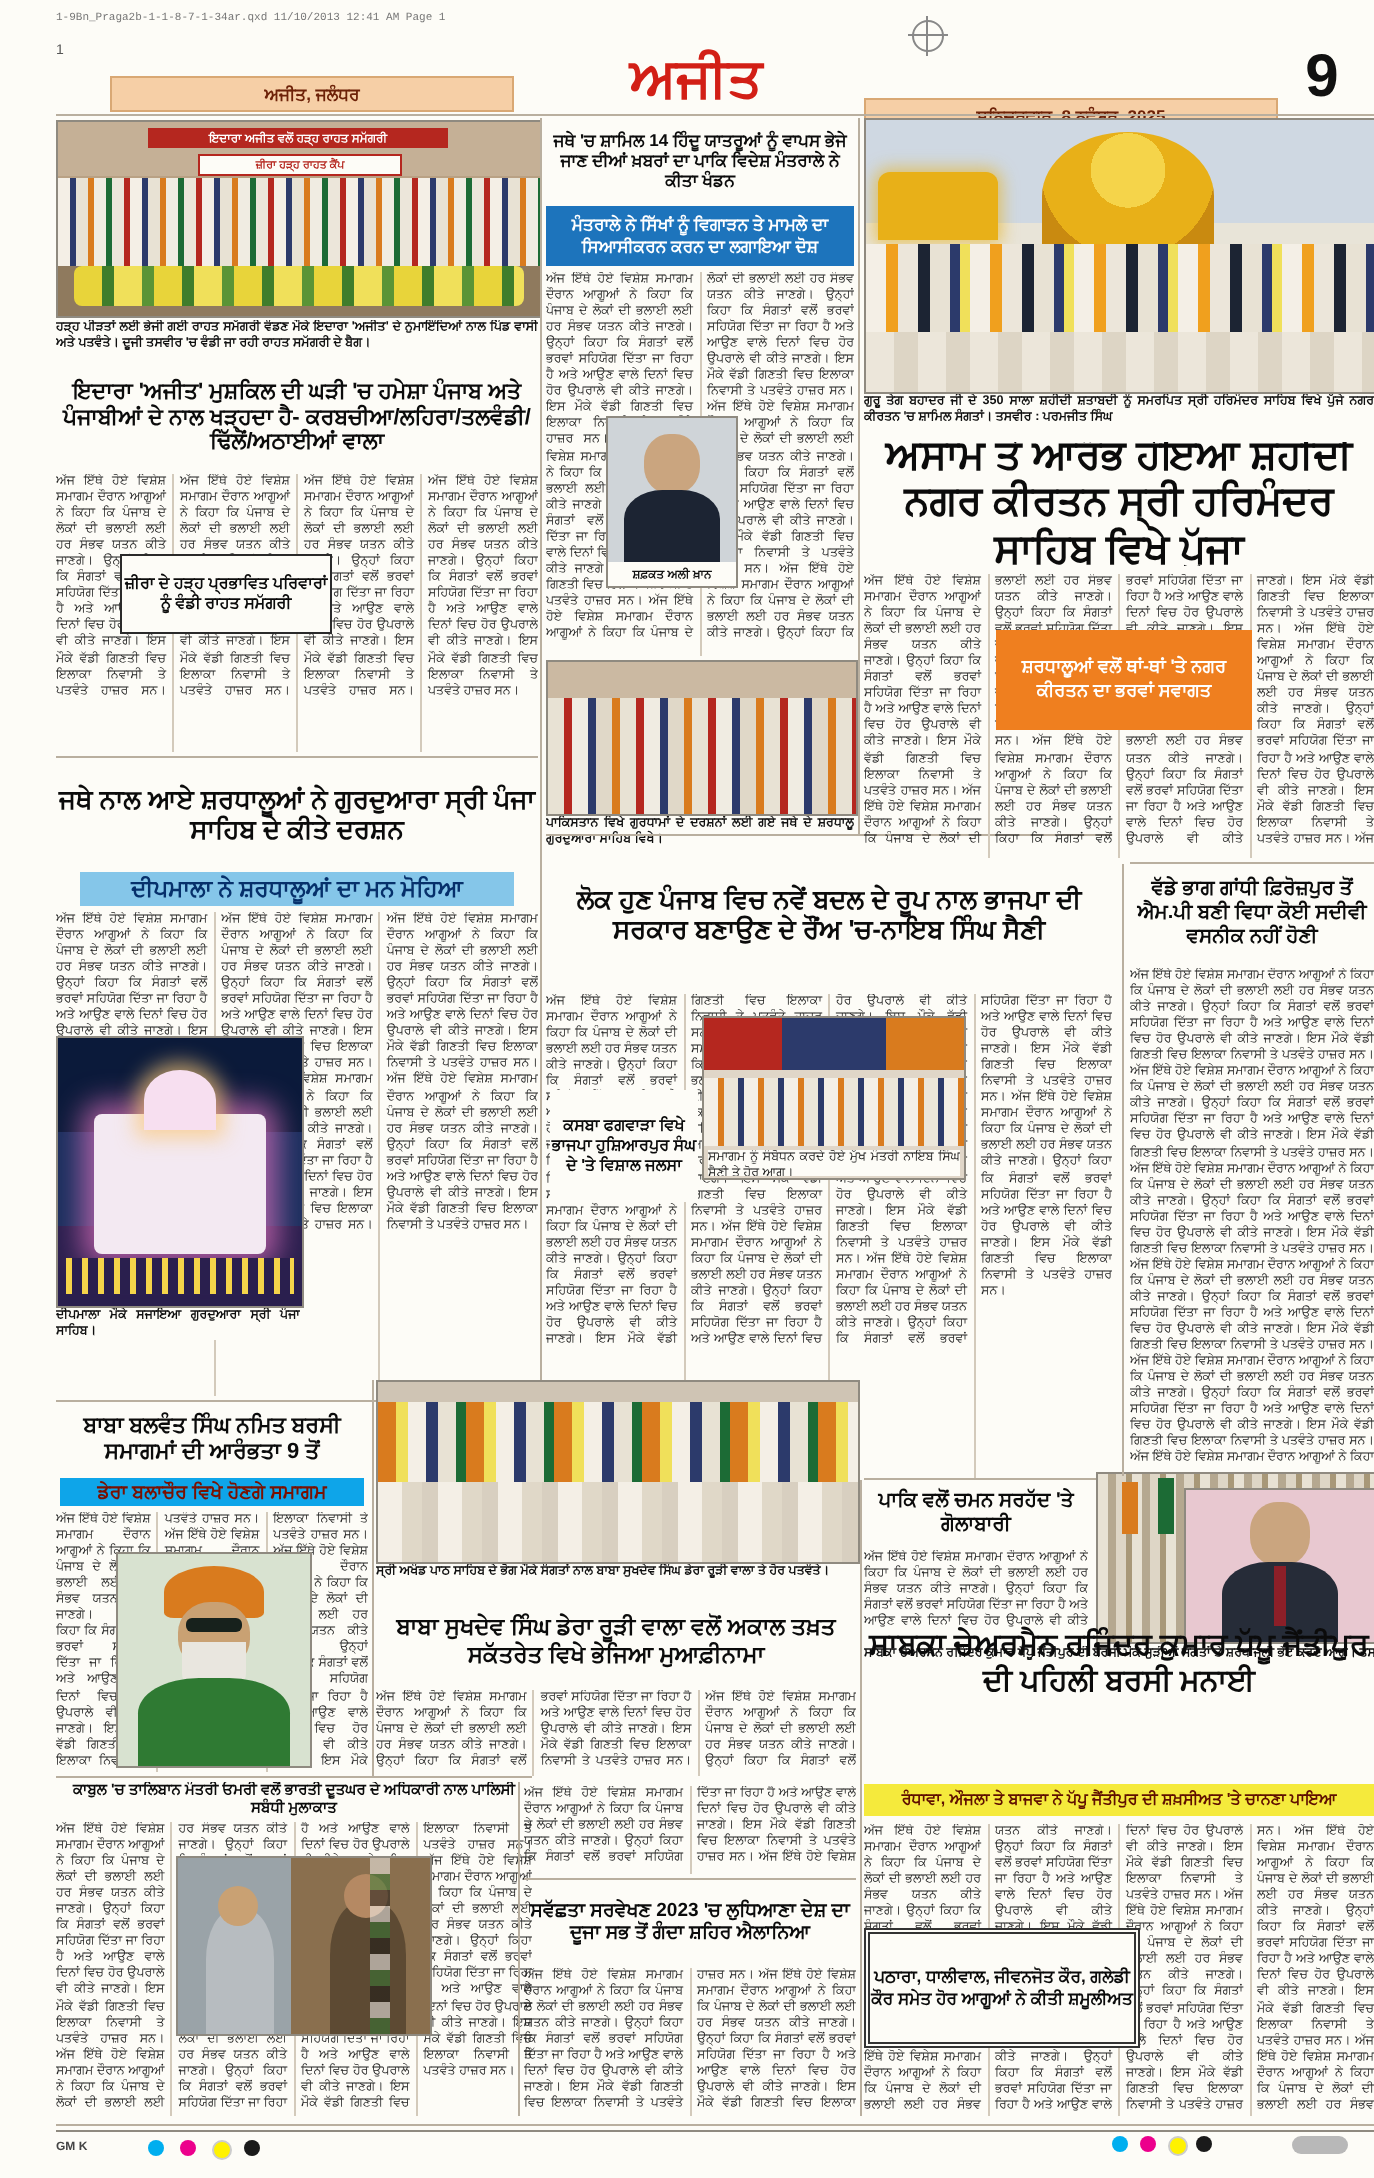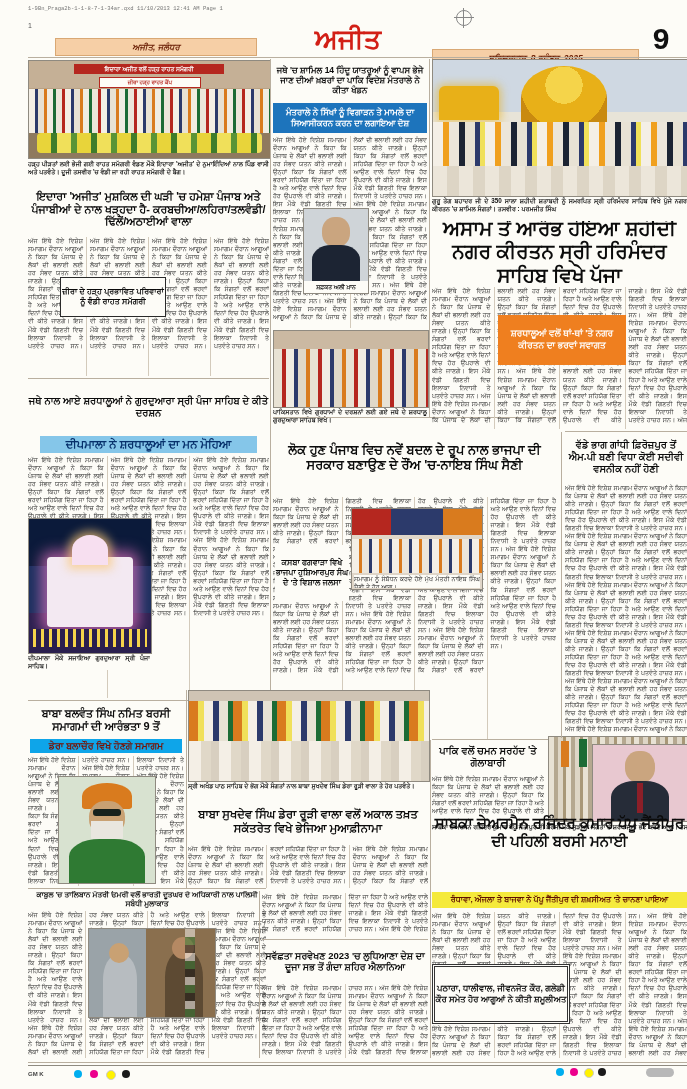--- a/index.html
+++ b/index.html
@@ -11,21 +11,21 @@
   .bt{font-size:6.3px;line-height:1.28;text-align:justify;color:#232323;overflow:hidden;}
   .cap{font-size:6.3px;font-weight:bold;line-height:1.25;text-align:justify;color:#101010;overflow:hidden;}
   .cols1{column-count:1;}
   .cols2{column-count:2;column-gap:7px;column-rule:1px solid #d3cabb;}
   .cols3{column-count:3;column-gap:7px;column-rule:1px solid #d3cabb;}
   .cols4{column-count:4;column-gap:7px;column-rule:1px solid #d3cabb;}
   .vline{position:absolute;width:1px;background:#b9af9f;}
   .hline{position:absolute;height:1px;background:#b9af9f;}
   .ph{position:absolute;overflow:hidden;border:1px solid #8f8a80;}
   .bar{display:flex;align-items:center;justify-content:center;font-weight:bold;overflow:hidden;}
-  .peach{background:#f6cfa6;border:1px solid #d9a874;color:#6d2208;font-size:8.5px;font-style:italic;}
+  .peach{background:#f6cfa6;border:1px solid #d9a874;color:#6d2208;font-size:8.5px;}
   .dot{position:absolute;width:8px;height:8px;border-radius:50%;}
   .box-inset{position:absolute;background:#fdfcf7;border:1px solid #2a2a2a;
              display:flex;align-items:center;justify-content:center;
              font-weight:bold;text-align:center;line-height:1.25;color:#0b0b0b;overflow:hidden;}
 </style>
 </head>
 <body>
 
 <div class="page">
 
@@ -47,21 +47,21 @@
     <div class="abs" style="left:8px;top:72px;width:225px;height:20px;background:repeating-linear-gradient(90deg,#e8d43a 0 14px,#3f7d2b 14px 20px,#f0e05a 20px 34px,#5a9436 34px 40px);border-radius:4px;"></div>
     <div class="abs bar" style="left:45px;top:3px;width:150px;height:10px;background:#b5271f;color:#fff;font-size:6px;">ਇਦਾਰਾ ਅਜੀਤ ਵਲੋਂ ਹੜ੍ਹ ਰਾਹਤ ਸਮੱਗਰੀ</div>
     <div class="abs bar" style="left:70px;top:16px;width:100px;height:9px;background:#fdfcf7;color:#b5271f;font-size:5.5px;border:1px solid #b5271f;">ਜ਼ੀਰਾ ਹੜ੍ਹ ਰਾਹਤ ਕੈਂਪ</div>
   </div>
   <div class="abs cap" style="left:28px;top:160px;width:241px;height:22px;">ਹੜ੍ਹ ਪੀੜਤਾਂ ਲਈ ਭੇਜੀ ਗਈ ਰਾਹਤ ਸਮੱਗਰੀ ਵੰਡਣ ਮੌਕੇ ਇਦਾਰਾ 'ਅਜੀਤ' ਦੇ ਨੁਮਾਇੰਦਿਆਂ ਨਾਲ ਪਿੰਡ ਵਾਸੀ ਅਤੇ ਪਤਵੰਤੇ। ਦੂਜੀ ਤਸਵੀਰ 'ਚ ਵੰਡੀ ਜਾ ਰਹੀ ਰਾਹਤ ਸਮੱਗਰੀ ਦੇ ਬੈਗ।</div>
   <div class="abs hl" style="left:28px;top:184px;width:241px;height:50px;font-size:11px;">ਇਦਾਰਾ 'ਅਜੀਤ' ਮੁਸ਼ਕਿਲ ਦੀ ਘੜੀ 'ਚ ਹਮੇਸ਼ਾ ਪੰਜਾਬ ਅਤੇ ਪੰਜਾਬੀਆਂ ਦੇ ਨਾਲ ਖੜ੍ਹਦਾ ਹੈ- ਕਰਬਚੀਆ/ਲਹਿਰਾ/ਤਲਵੰਡੀ/ਢਿੱਲੋਂ/ਅਠਾਈਆਂ ਵਾਲਾ</div>
   <div class="abs bt cols4" style="left:28px;top:237px;width:241px;height:139px;">ਅੱਜ ਇੱਥੇ ਹੋਏ ਵਿਸ਼ੇਸ਼ ਸਮਾਗਮ ਦੌਰਾਨ ਆਗੂਆਂ ਨੇ ਕਿਹਾ ਕਿ ਪੰਜਾਬ ਦੇ ਲੋਕਾਂ ਦੀ ਭਲਾਈ ਲਈ ਹਰ ਸੰਭਵ ਯਤਨ ਕੀਤੇ ਜਾਣਗੇ। ਉਨ੍ਹਾਂ ਕਿਹਾ ਕਿ ਸੰਗਤਾਂ ਵਲੋਂ ਭਰਵਾਂ ਸਹਿਯੋਗ ਦਿੱਤਾ ਜਾ ਰਿਹਾ ਹੈ ਅਤੇ ਆਉਣ ਵਾਲੇ ਦਿਨਾਂ ਵਿਚ ਹੋਰ ਉਪਰਾਲੇ ਵੀ ਕੀਤੇ ਜਾਣਗੇ। ਇਸ ਮੌਕੇ ਵੱਡੀ ਗਿਣਤੀ ਵਿਚ ਇਲਾਕਾ ਨਿਵਾਸੀ ਤੇ ਪਤਵੰਤੇ ਹਾਜ਼ਰ ਸਨ। ਅੱਜ ਇੱਥੇ ਹੋਏ ਵਿਸ਼ੇਸ਼ ਸਮਾਗਮ ਦੌਰਾਨ ਆਗੂਆਂ ਨੇ ਕਿਹਾ ਕਿ ਪੰਜਾਬ ਦੇ ਲੋਕਾਂ ਦੀ ਭਲਾਈ ਲਈ ਹਰ ਸੰਭਵ ਯਤਨ ਕੀਤੇ ਜਾਣਗੇ। ਉਨ੍ਹਾਂ ਕਿਹਾ ਕਿ ਸੰਗਤਾਂ ਵਲੋਂ ਭਰਵਾਂ ਸਹਿਯੋਗ ਦਿੱਤਾ ਜਾ ਰਿਹਾ ਹੈ ਅਤੇ ਆਉਣ ਵਾਲੇ ਦਿਨਾਂ ਵਿਚ ਹੋਰ ਉਪਰਾਲੇ ਵੀ ਕੀਤੇ ਜਾਣਗੇ। ਇਸ ਮੌਕੇ ਵੱਡੀ ਗਿਣਤੀ ਵਿਚ ਇਲਾਕਾ ਨਿਵਾਸੀ ਤੇ ਪਤਵੰਤੇ ਹਾਜ਼ਰ ਸਨ। ਅੱਜ ਇੱਥੇ ਹੋਏ ਵਿਸ਼ੇਸ਼ ਸਮਾਗਮ ਦੌਰਾਨ ਆਗੂਆਂ ਨੇ ਕਿਹਾ ਕਿ ਪੰਜਾਬ ਦੇ ਲੋਕਾਂ ਦੀ ਭਲਾਈ ਲਈ ਹਰ ਸੰਭਵ ਯਤਨ ਕੀਤੇ ਜਾਣਗੇ। ਉਨ੍ਹਾਂ ਕਿਹਾ ਕਿ ਸੰਗਤਾਂ ਵਲੋਂ ਭਰਵਾਂ ਸਹਿਯੋਗ ਦਿੱਤਾ ਜਾ ਰਿਹਾ ਹੈ ਅਤੇ ਆਉਣ ਵਾਲੇ ਦਿਨਾਂ ਵਿਚ ਹੋਰ ਉਪਰਾਲੇ ਵੀ ਕੀਤੇ ਜਾਣਗੇ। ਇਸ ਮੌਕੇ ਵੱਡੀ ਗਿਣਤੀ ਵਿਚ ਇਲਾਕਾ ਨਿਵਾਸੀ ਤੇ ਪਤਵੰਤੇ ਹਾਜ਼ਰ ਸਨ। ਅੱਜ ਇੱਥੇ ਹੋਏ ਵਿਸ਼ੇਸ਼ ਸਮਾਗਮ ਦੌਰਾਨ ਆਗੂਆਂ ਨੇ ਕਿਹਾ ਕਿ ਪੰਜਾਬ ਦੇ ਲੋਕਾਂ ਦੀ ਭਲਾਈ ਲਈ ਹਰ ਸੰਭਵ ਯਤਨ ਕੀਤੇ ਜਾਣਗੇ। ਉਨ੍ਹਾਂ ਕਿਹਾ ਕਿ ਸੰਗਤਾਂ ਵਲੋਂ ਭਰਵਾਂ ਸਹਿਯੋਗ ਦਿੱਤਾ ਜਾ ਰਿਹਾ ਹੈ ਅਤੇ ਆਉਣ ਵਾਲੇ ਦਿਨਾਂ ਵਿਚ ਹੋਰ ਉਪਰਾਲੇ ਵੀ ਕੀਤੇ ਜਾਣਗੇ। ਇਸ ਮੌਕੇ ਵੱਡੀ ਗਿਣਤੀ ਵਿਚ ਇਲਾਕਾ ਨਿਵਾਸੀ ਤੇ ਪਤਵੰਤੇ ਹਾਜ਼ਰ ਸਨ। </div>
   <div class="box-inset" style="left:60px;top:277px;width:104px;height:38px;font-size:8px;">ਜ਼ੀਰਾ ਦੇ ਹੜ੍ਹ ਪ੍ਰਭਾਵਿਤ ਪਰਿਵਾਰਾਂ ਨੂੰ ਵੰਡੀ ਰਾਹਤ ਸਮੱਗਰੀ</div>
   <div class="hline" style="left:28px;top:378px;width:241px;"></div>
 
-  <div class="abs hl" style="left:28px;top:381px;width:241px;height:52px;font-size:10px;text-align:center;">ਜਥੇ ਨਾਲ ਆਏ ਸ਼ਰਧਾਲੂਆਂ ਨੇ ਗੁਰਦੁਆਰਾ ਸ੍ਰੀ ਪੰਜਾ ਸਾਹਿਬ ਦੇ ਕੀਤੇ ਦਰਸ਼ਨ</div>
+  <div class="abs hl" style="left:28px;top:381px;width:241px;height:52px;font-size:13px;text-align:center;">ਜਥੇ ਨਾਲ ਆਏ ਸ਼ਰਧਾਲੂਆਂ ਨੇ ਗੁਰਦੁਆਰਾ ਸ੍ਰੀ ਪੰਜਾ ਸਾਹਿਬ ਦੇ ਕੀਤੇ ਦਰਸ਼ਨ</div>
   <div class="abs bar" style="left:40px;top:436px;width:217px;height:17px;background:#85c6e9;color:#06306b;font-size:11.5px;">ਦੀਪਮਾਲਾ ਨੇ ਸ਼ਰਧਾਲੂਆਂ ਦਾ ਮਨ ਮੋਹਿਆ</div>
   <div class="abs bt cols3" style="left:28px;top:456px;width:241px;height:242px;">ਅੱਜ ਇੱਥੇ ਹੋਏ ਵਿਸ਼ੇਸ਼ ਸਮਾਗਮ ਦੌਰਾਨ ਆਗੂਆਂ ਨੇ ਕਿਹਾ ਕਿ ਪੰਜਾਬ ਦੇ ਲੋਕਾਂ ਦੀ ਭਲਾਈ ਲਈ ਹਰ ਸੰਭਵ ਯਤਨ ਕੀਤੇ ਜਾਣਗੇ। ਉਨ੍ਹਾਂ ਕਿਹਾ ਕਿ ਸੰਗਤਾਂ ਵਲੋਂ ਭਰਵਾਂ ਸਹਿਯੋਗ ਦਿੱਤਾ ਜਾ ਰਿਹਾ ਹੈ ਅਤੇ ਆਉਣ ਵਾਲੇ ਦਿਨਾਂ ਵਿਚ ਹੋਰ ਉਪਰਾਲੇ ਵੀ ਕੀਤੇ ਜਾਣਗੇ। ਇਸ ਮੌਕੇ ਵੱਡੀ ਗਿਣਤੀ ਵਿਚ ਇਲਾਕਾ ਨਿਵਾਸੀ ਤੇ ਪਤਵੰਤੇ ਹਾਜ਼ਰ ਸਨ। ਅੱਜ ਇੱਥੇ ਹੋਏ ਵਿਸ਼ੇਸ਼ ਸਮਾਗਮ ਦੌਰਾਨ ਆਗੂਆਂ ਨੇ ਕਿਹਾ ਕਿ ਪੰਜਾਬ ਦੇ ਲੋਕਾਂ ਦੀ ਭਲਾਈ ਲਈ ਹਰ ਸੰਭਵ ਯਤਨ ਕੀਤੇ ਜਾਣਗੇ। ਉਨ੍ਹਾਂ ਕਿਹਾ ਕਿ ਸੰਗਤਾਂ ਵਲੋਂ ਭਰਵਾਂ ਸਹਿਯੋਗ ਦਿੱਤਾ ਜਾ ਰਿਹਾ ਹੈ ਅਤੇ ਆਉਣ ਵਾਲੇ ਦਿਨਾਂ ਵਿਚ ਹੋਰ ਉਪਰਾਲੇ ਵੀ ਕੀਤੇ ਜਾਣਗੇ। ਇਸ ਮੌਕੇ ਵੱਡੀ ਗਿਣਤੀ ਵਿਚ ਇਲਾਕਾ ਨਿਵਾਸੀ ਤੇ ਪਤਵੰਤੇ ਹਾਜ਼ਰ ਸਨ। ਅੱਜ ਇੱਥੇ ਹੋਏ ਵਿਸ਼ੇਸ਼ ਸਮਾਗਮ ਦੌਰਾਨ ਆਗੂਆਂ ਨੇ ਕਿਹਾ ਕਿ ਪੰਜਾਬ ਦੇ ਲੋਕਾਂ ਦੀ ਭਲਾਈ ਲਈ ਹਰ ਸੰਭਵ ਯਤਨ ਕੀਤੇ ਜਾਣਗੇ। ਉਨ੍ਹਾਂ ਕਿਹਾ ਕਿ ਸੰਗਤਾਂ ਵਲੋਂ ਭਰਵਾਂ ਸਹਿਯੋਗ ਦਿੱਤਾ ਜਾ ਰਿਹਾ ਹੈ ਅਤੇ ਆਉਣ ਵਾਲੇ ਦਿਨਾਂ ਵਿਚ ਹੋਰ ਉਪਰਾਲੇ ਵੀ ਕੀਤੇ ਜਾਣਗੇ। ਇਸ ਮੌਕੇ ਵੱਡੀ ਗਿਣਤੀ ਵਿਚ ਇਲਾਕਾ ਨਿਵਾਸੀ ਤੇ ਪਤਵੰਤੇ ਹਾਜ਼ਰ ਸਨ। ਅੱਜ ਇੱਥੇ ਹੋਏ ਵਿਸ਼ੇਸ਼ ਸਮਾਗਮ ਦੌਰਾਨ ਆਗੂਆਂ ਨੇ ਕਿਹਾ ਕਿ ਪੰਜਾਬ ਦੇ ਲੋਕਾਂ ਦੀ ਭਲਾਈ ਲਈ ਹਰ ਸੰਭਵ ਯਤਨ ਕੀਤੇ ਜਾਣਗੇ। ਉਨ੍ਹਾਂ ਕਿਹਾ ਕਿ ਸੰਗਤਾਂ ਵਲੋਂ ਭਰਵਾਂ ਸਹਿਯੋਗ ਦਿੱਤਾ ਜਾ ਰਿਹਾ ਹੈ ਅਤੇ ਆਉਣ ਵਾਲੇ ਦਿਨਾਂ ਵਿਚ ਹੋਰ ਉਪਰਾਲੇ ਵੀ ਕੀਤੇ ਜਾਣਗੇ। ਇਸ ਮੌਕੇ ਵੱਡੀ ਗਿਣਤੀ ਵਿਚ ਇਲਾਕਾ ਨਿਵਾਸੀ ਤੇ ਪਤਵੰਤੇ ਹਾਜ਼ਰ ਸਨ। ਅੱਜ ਇੱਥੇ ਹੋਏ ਵਿਸ਼ੇਸ਼ ਸਮਾਗਮ ਦੌਰਾਨ ਆਗੂਆਂ ਨੇ ਕਿਹਾ ਕਿ ਪੰਜਾਬ ਦੇ ਲੋਕਾਂ ਦੀ ਭਲਾਈ ਲਈ ਹਰ ਸੰਭਵ ਯਤਨ ਕੀਤੇ ਜਾਣਗੇ। ਉਨ੍ਹਾਂ ਕਿਹਾ ਕਿ ਸੰਗਤਾਂ ਵਲੋਂ ਭਰਵਾਂ ਸਹਿਯੋਗ ਦਿੱਤਾ ਜਾ ਰਿਹਾ ਹੈ ਅਤੇ ਆਉਣ ਵਾਲੇ ਦਿਨਾਂ ਵਿਚ ਹੋਰ ਉਪਰਾਲੇ ਵੀ ਕੀਤੇ ਜਾਣਗੇ। ਇਸ ਮੌਕੇ ਵੱਡੀ ਗਿਣਤੀ ਵਿਚ ਇਲਾਕਾ ਨਿਵਾਸੀ ਤੇ ਪਤਵੰਤੇ ਹਾਜ਼ਰ ਸਨ। ਅੱਜ ਇੱਥੇ ਹੋਏ ਵਿਸ਼ੇਸ਼ ਸਮਾਗਮ ਦੌਰਾਨ ਆਗੂਆਂ ਨੇ ਕਿਹਾ ਕਿ ਪੰਜਾਬ ਦੇ ਲੋਕਾਂ ਦੀ ਭਲਾਈ ਲਈ ਹਰ ਸੰਭਵ ਯਤਨ ਕੀਤੇ ਜਾਣਗੇ। ਉਨ੍ਹਾਂ ਕਿਹਾ ਕਿ ਸੰਗਤਾਂ ਵਲੋਂ ਭਰਵਾਂ ਸਹਿਯੋਗ ਦਿੱਤਾ ਜਾ ਰਿਹਾ ਹੈ ਅਤੇ ਆਉਣ ਵਾਲੇ ਦਿਨਾਂ ਵਿਚ ਹੋਰ ਉਪਰਾਲੇ ਵੀ ਕੀਤੇ ਜਾਣਗੇ। ਇਸ ਮੌਕੇ ਵੱਡੀ ਗਿਣਤੀ ਵਿਚ ਇਲਾਕਾ ਨਿਵਾਸੀ ਤੇ ਪਤਵੰਤੇ ਹਾਜ਼ਰ ਸਨ। </div>
   <div class="ph" style="left:28px;top:518px;width:122px;height:134px;background:linear-gradient(#0b1a3a 0 35%,#1a2f5e 35% 70%,#2a1f4e 70%);">
     <div class="abs" style="left:18px;top:38px;width:86px;height:70px;background:#f3e9f2;box-shadow:0 0 14px 6px rgba(240,120,200,0.65);border-radius:4px;"></div>
     <div class="abs" style="left:43px;top:16px;width:36px;height:30px;background:#f7dff0;border-radius:50% 50% 0 0;box-shadow:0 0 10px 4px rgba(250,200,120,0.7);"></div>
     <div class="abs" style="left:4px;top:110px;width:114px;height:18px;background:repeating-linear-gradient(90deg,#f5d44a 0 3px,#2a1f4e 3px 8px);"></div>
   </div>
   <div class="abs cap" style="left:28px;top:654px;width:122px;height:16px;background:#fdfcf7;">ਦੀਪਮਾਲਾ ਮੌਕੇ ਸਜਾਇਆ ਗੁਰਦੁਆਰਾ ਸ੍ਰੀ ਪੰਜਾ ਸਾਹਿਬ।</div>
   <div class="hline" style="left:28px;top:700px;width:241px;"></div>
 

